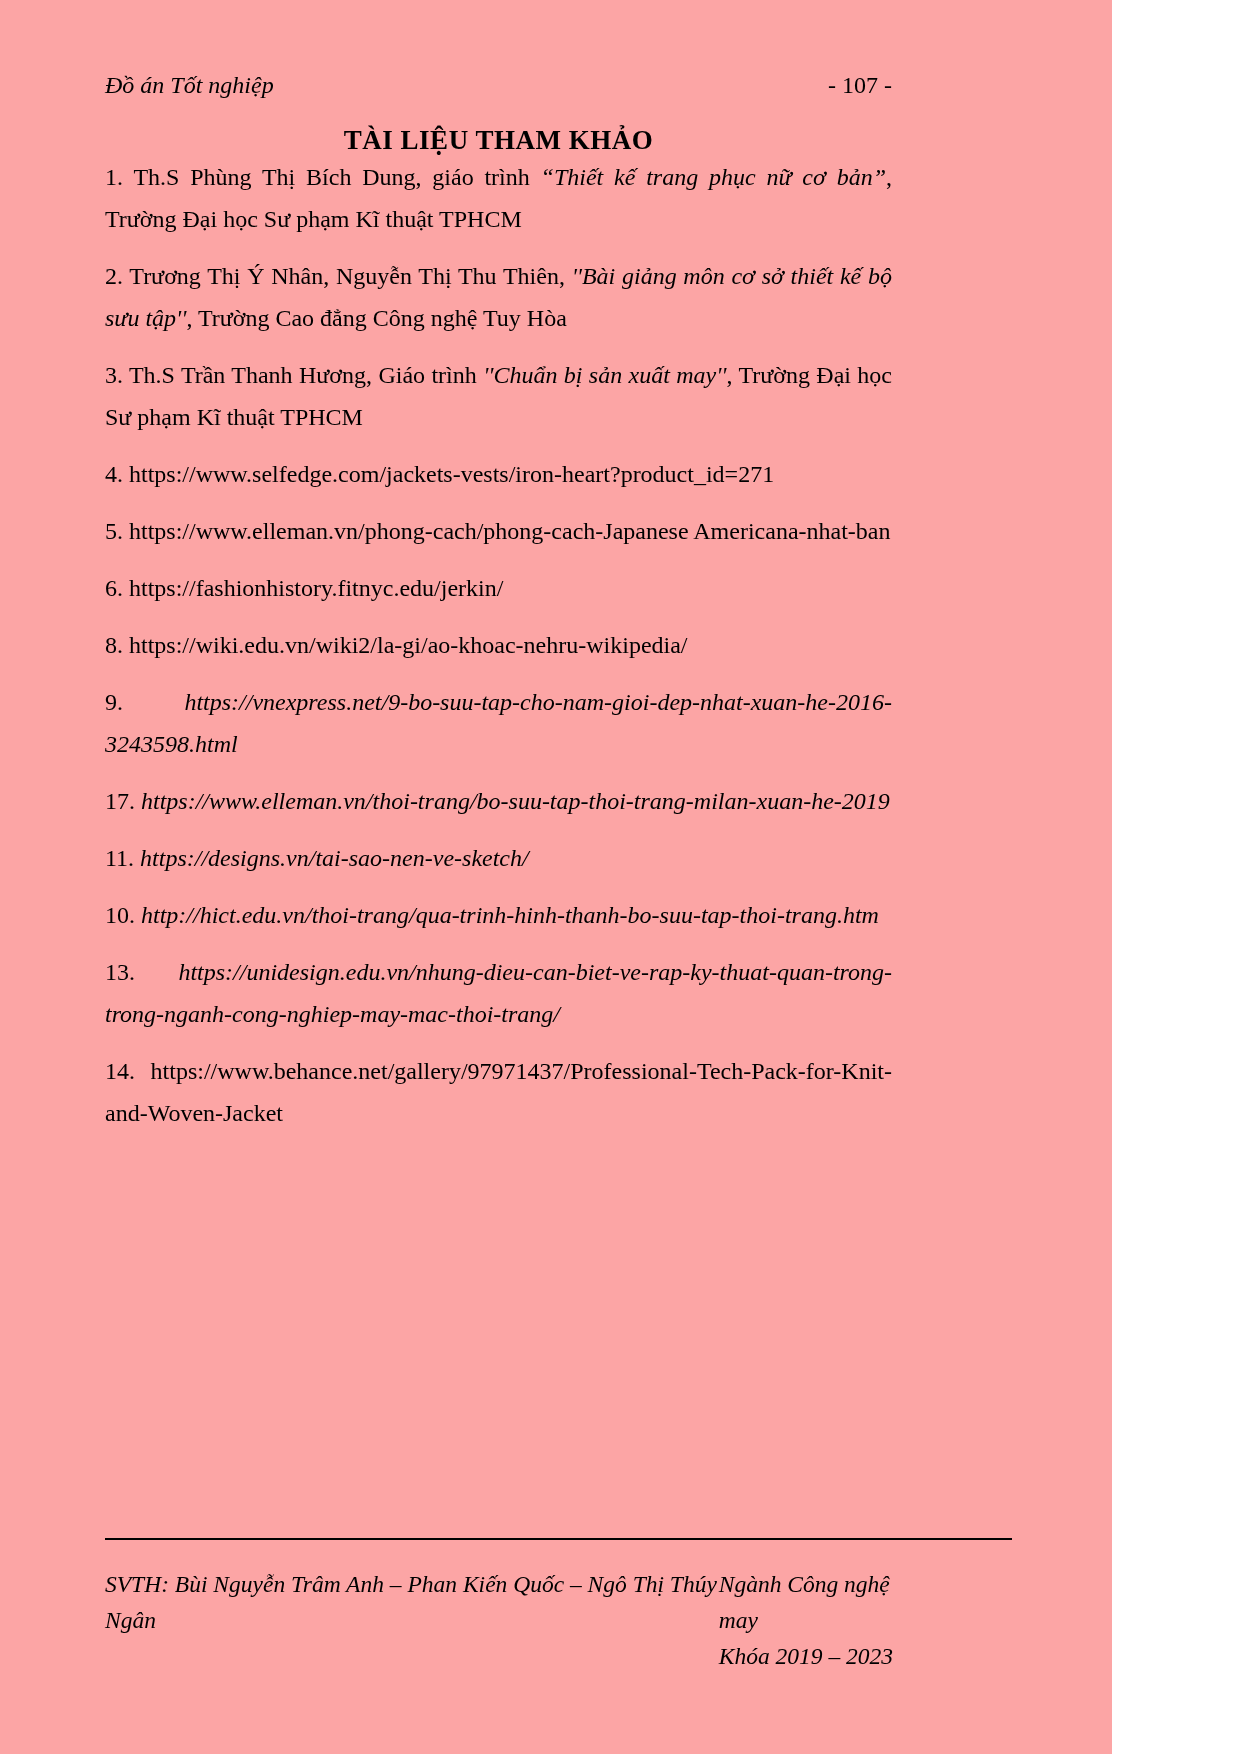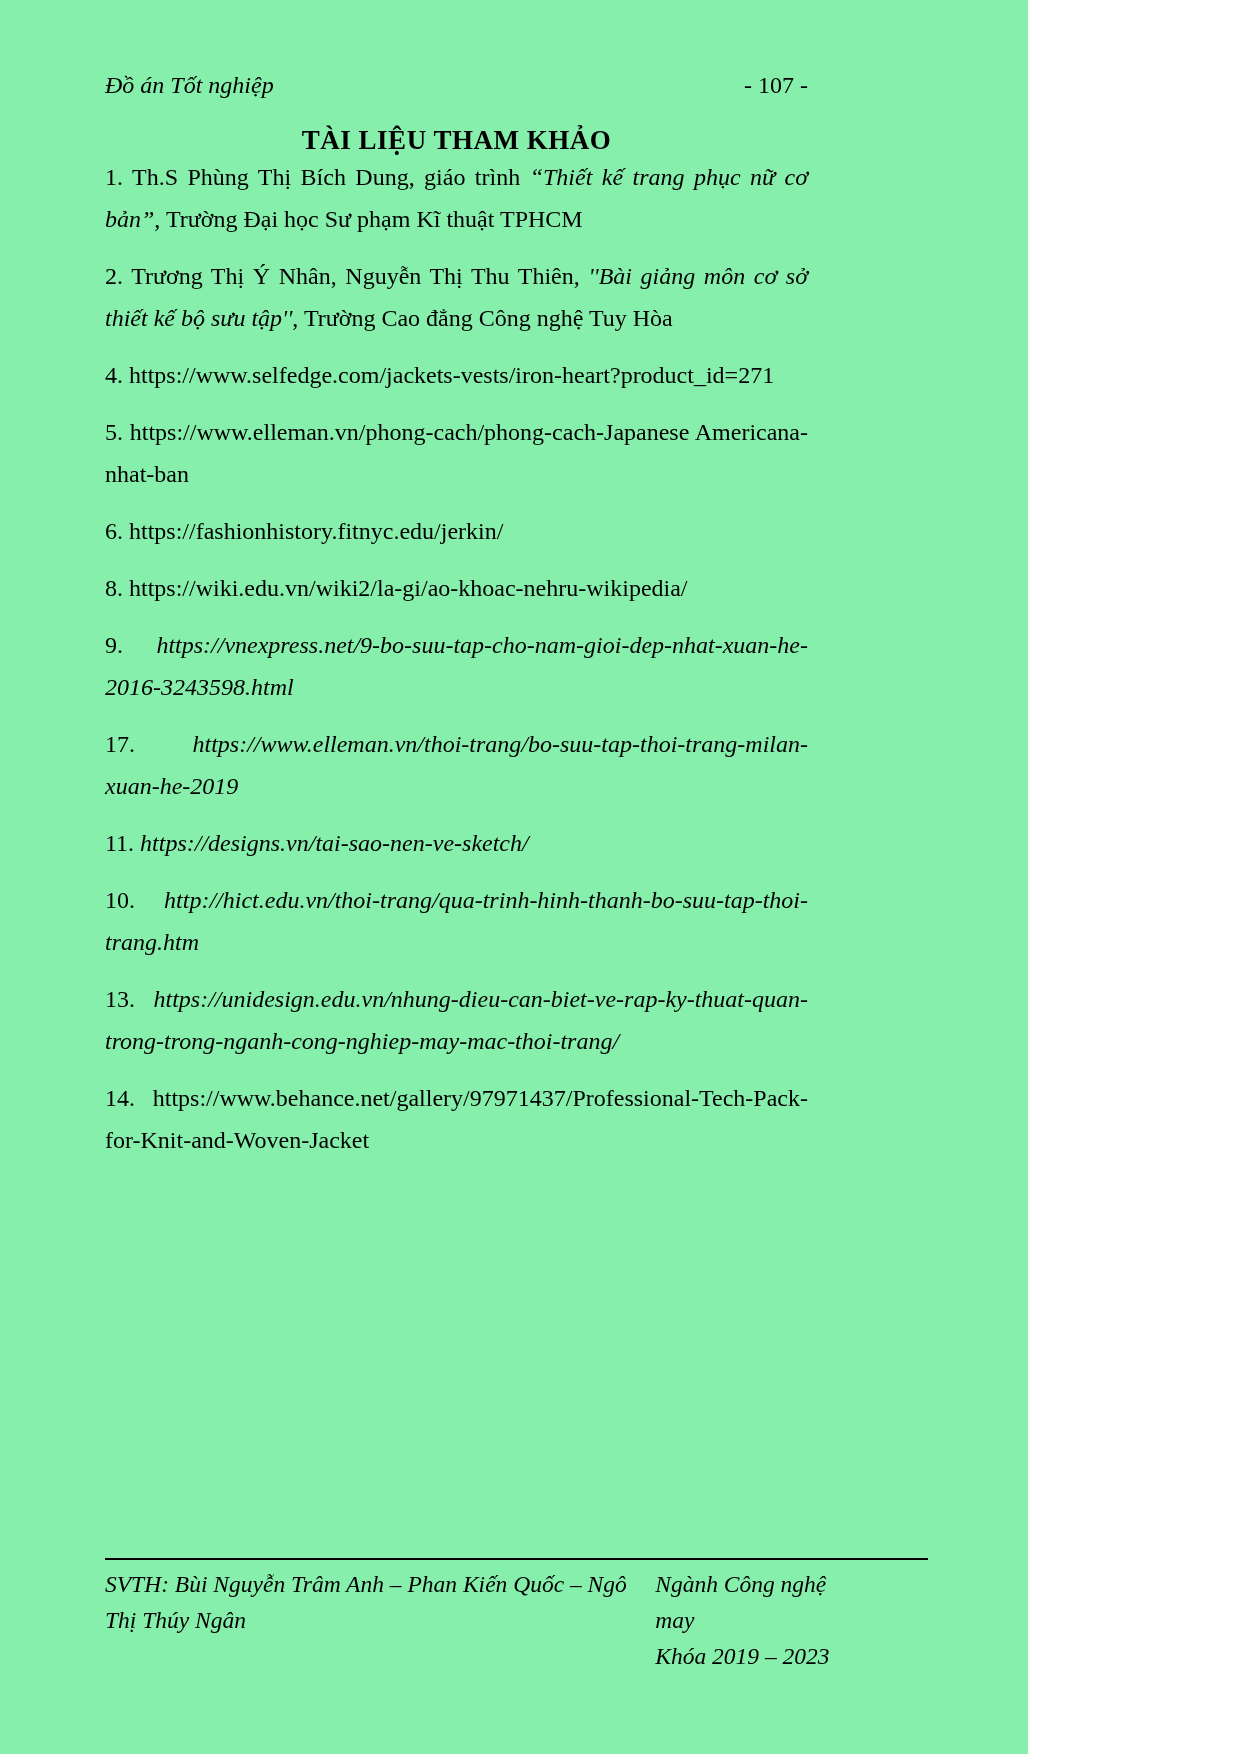--- a/index.html
+++ b/index.html
@@ -4,23 +4,23 @@
 <style>
   * { margin: 0; padding: 0; box-sizing: border-box; }
   html, body { background: #ffffff; }
   body {
     width: 1240px;
     font-family: "Liberation Serif", "DejaVu Serif", serif;
     color: #000000;
   }
   .page {
     position: relative;
-    width: 1028px;
+    width: 1112px;
     height: 1754px;
-    background: #86efac;
+    background: #fca5a5;
     overflow: hidden;
   }
   .content {
     padding: 72px 220px 0 105px;
   }
   .doc-header {
     display: flex;
     justify-content: space-between;
     align-items: baseline;
     font-size: 24px;
@@ -45,21 +45,21 @@
     color: #000000;
     cursor: pointer;
     word-break: break-word;
   }
   .doc-footer {
     position: absolute;
     left: 105px;
     right: 100px;
     bottom: 80px;
     border-top: 2px solid #000000;
-    padding-top: 6px;
+    padding-top: 26px;
     display: flex;
     justify-content: space-between;
     align-items: flex-start;
     font-style: italic;
     font-size: 23.5px;
     line-height: 36px;
   }
   .footer-right {
     margin-right: 95px;
     text-align: left;
@@ -78,20 +78,21 @@
     </div>
 
     <h1 class="page-title">TÀI LIỆU THAM KHẢO</h1>
 
     <div class="refs">
 
       <p class="ref"><span>1. </span><span>Th.S Phùng Thị Bích Dung, giáo trình </span><span class="it">“Thiết kế trang phục nữ cơ bản”</span><span>, Trường Đại học Sư phạm Kĩ thuật TPHCM</span></p>
 
       <p class="ref"><span>2. </span><span>Trương Thị Ý Nhân, Nguyễn Thị Thu Thiên, </span><span class="it">''Bài giảng môn cơ sở thiết kế bộ sưu tập''</span><span>, Trường Cao đẳng Công nghệ Tuy Hòa</span></p>
 
+      <p class="ref"><span>3. </span><span>Th.S Trần Thanh Hương, Giáo trình </span><span class="it">''Chuẩn bị sản xuất may''</span><span>, Trường Đại học Sư phạm Kĩ thuật TPHCM</span></p>
 
       <p class="ref"><span>4. </span><a class="link">https://www.selfedge.com/jackets-vests/iron-heart?product_id=271</a></p>
 
       <p class="ref"><span>5. </span><a class="link">https://www.elleman.vn/phong-cach/phong-cach-Japanese Americana-nhat-ban</a></p>
 
       <p class="ref"><span>6. </span><a class="link">https://fashionhistory.fitnyc.edu/jerkin/</a></p>
 
 
       <p class="ref"><span>8. </span><a class="link">https://wiki.edu.vn/wiki2/la-gi/ao-khoac-nehru-wikipedia/</a></p>
 

